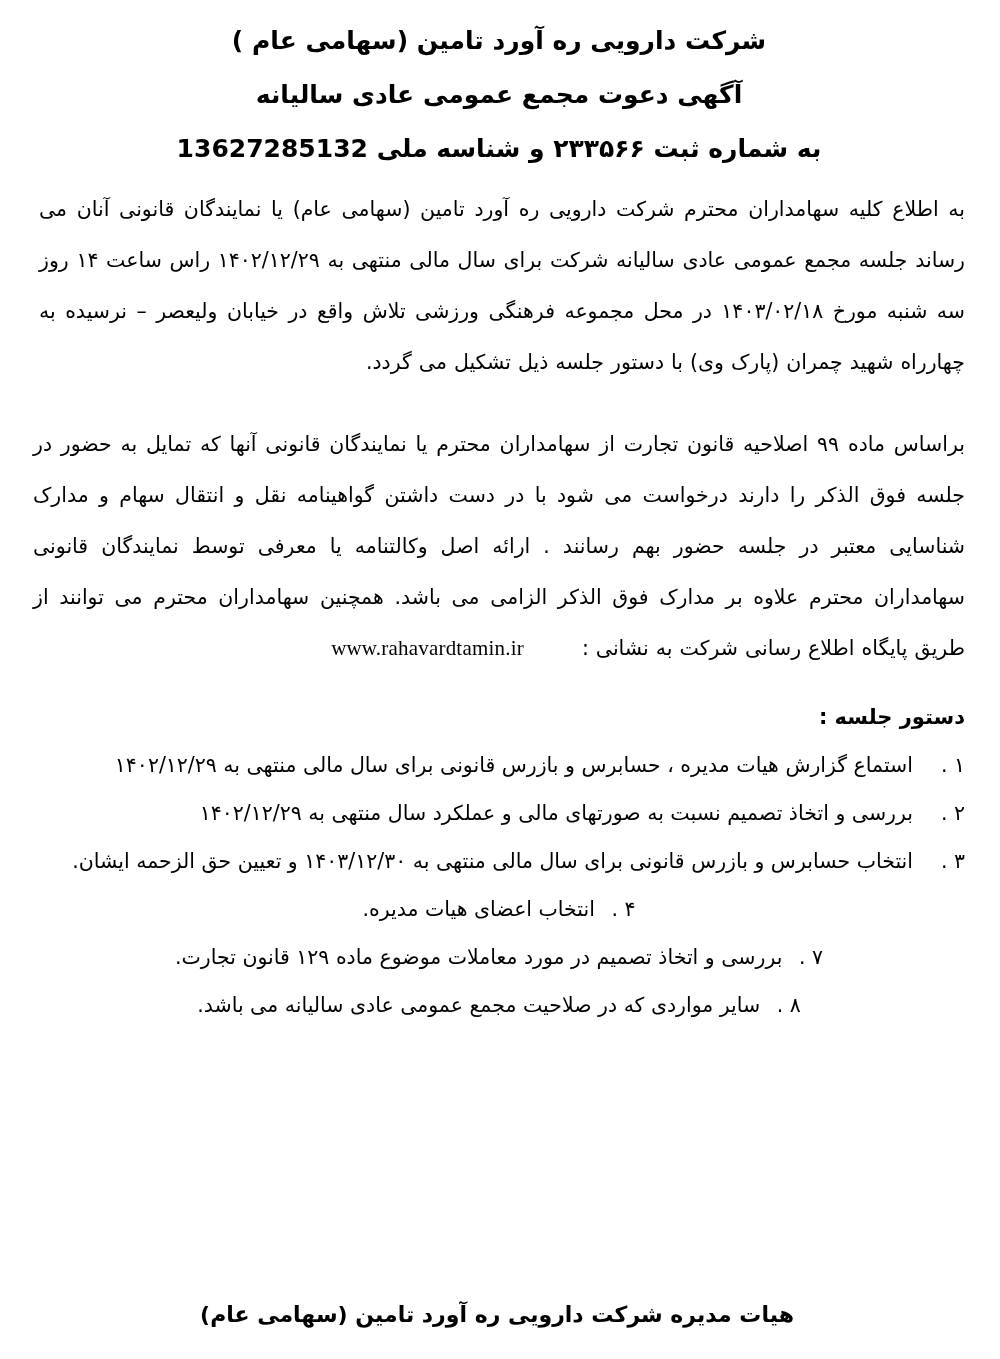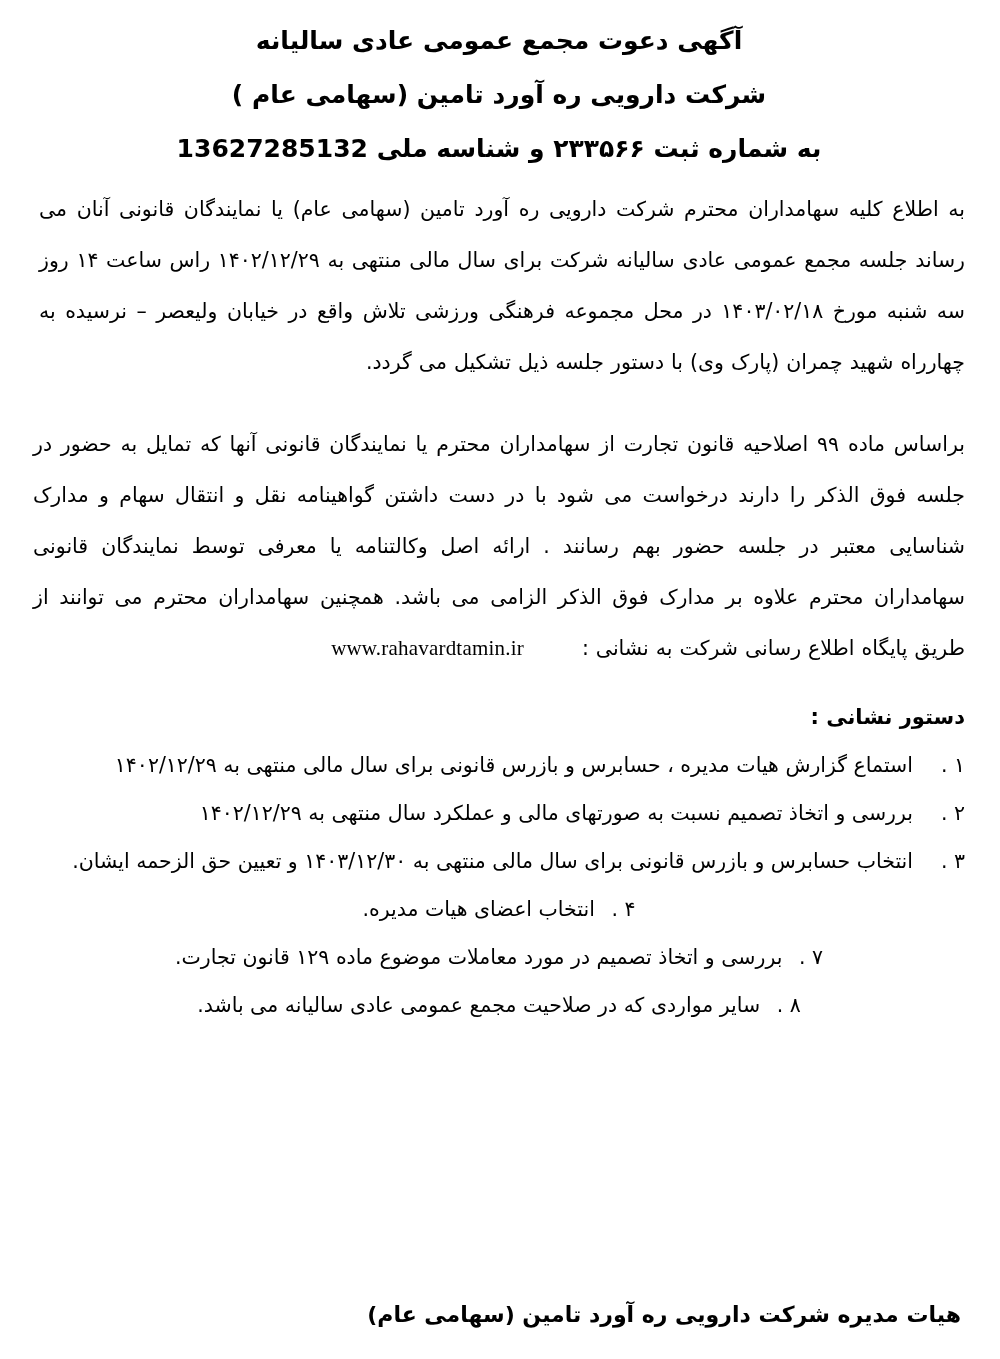--- a/index.html
+++ b/index.html
@@ -121,42 +121,43 @@
     width: auto;
     margin-left: 10px;
   }
 
   
   .footer {
     position: absolute;
     right: 39px;
     left: 33px;
     bottom: 24px;
+    text-align: center;
     font-size: 22px;
     font-weight: bold;
     line-height: 40px;
   }
 </style>
 </head>
 <body>
 
 <div class="page">
 
   <div class="headings">
+    <div class="heading-line l2">شرکت دارویی ره آورد تامین (سهامی عام )</div>
     <div class="heading-line l1">آگهی دعوت مجمع عمومی عادی سالیانه</div>
-    <div class="heading-line l2">شرکت دارویی ره آورد تامین (سهامی عام )</div>
     <div class="heading-line l3">به شماره ثبت ۲۳۳۵۶۶ و شناسه ملی 13627285132</div>
   </div>
 
   <p class="para first">به اطلاع کلیه سهامداران محترم شرکت دارویی ره آورد تامین (سهامی عام) یا نمایندگان قانونی آنان می رساند جلسه مجمع عمومی عادی سالیانه شرکت برای سال مالی منتهی به ۱۴۰۲/۱۲/۲۹ راس ساعت ۱۴ روز سه شنبه مورخ ۱۴۰۳/۰۲/۱۸ در محل مجموعه فرهنگی ورزشی تلاش واقع در خیابان ولیعصر – نرسیده به چهارراه شهید چمران (پارک وی) با دستور جلسه ذیل تشکیل می گردد.</p>
 
   <p class="para second"><span>براساس ماده ۹۹ اصلاحیه قانون تجارت از سهامداران محترم یا نمایندگان قانونی آنها که تمایل به حضور در جلسه فوق الذکر را دارند درخواست می شود با در دست داشتن گواهینامه نقل و انتقال سهام و مدارک شناسایی معتبر در جلسه حضور بهم رسانند . ارائه اصل وکالتنامه یا معرفی توسط نمایندگان قانونی سهامداران محترم علاوه بر مدارک فوق الذکر الزامی می باشد. همچنین سهامداران محترم می توانند از طریق پایگاه اطلاع رسانی شرکت به نشانی :</span><span class="url-gap"></span><span class="url-run">www.rahavardtamin.ir</span></p>
 
 
-  <div class="agenda-title">دستور نشانی :</div>
+  <div class="agenda-title">دستور جلسه :</div>
 
   <ol class="agenda">
     <li>
       <span class="num">۱ .</span>
       <span>استماع گزارش هیات مدیره ، حسابرس و بازرس قانونی برای سال مالی منتهی به ۱۴۰۲/۱۲/۲۹</span>
     </li>
     <li class="center-ish">
       <span class="num">۲ .</span>
       <span>بررسی و اتخاذ تصمیم نسبت به صورتهای مالی و عملکرد سال منتهی به ۱۴۰۲/۱۲/۲۹</span>
     </li>

